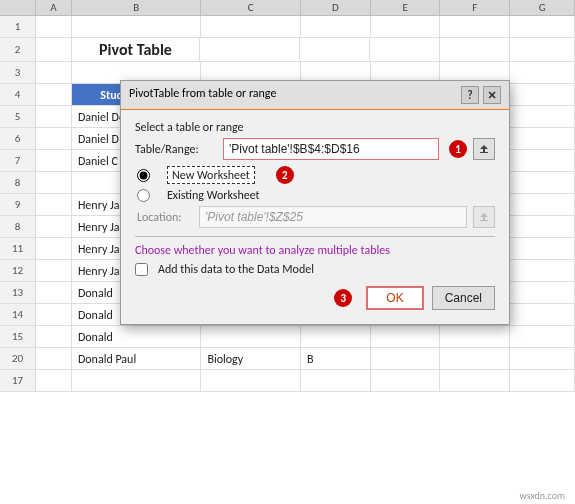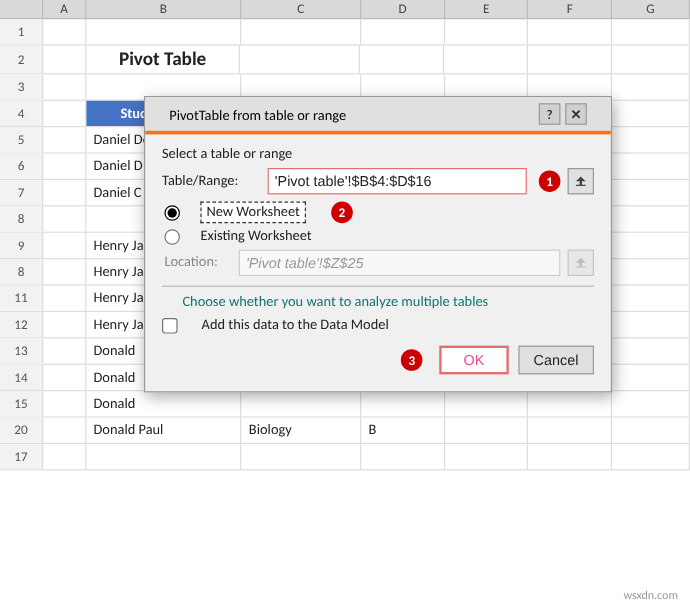--- a/index.html
+++ b/index.html
@@ -85,25 +85,25 @@
       width: 390px;
       background: #f0f0f0;
       border: 1px solid #999;
       box-shadow: 2px 4px 12px rgba(0,0,0,0.35);
       z-index: 10;
       font-size: 12px;
     }
 
     .dialog-titlebar {
       background: #e0e0e0;
-      border-bottom: 3px solid #f97316;
-      display: flex;
-      align-items: flex-end;
+      border-bottom: 1px solid #f97316;
+      display: flex;
+      align-items: flex-start;
       justify-content: space-between;
-      padding: 5px 20px;
+      padding: 5px 8px;
       font-size: 12px;
       font-weight: normal;
     }
 
     .dialog-title-text {
       flex: 1;
       color: #000;
     }
 
     .dialog-titlebar-btns {
@@ -222,29 +222,28 @@
       padding: 2px 5px;
       font-size: 12px;
       background: #f8f8f8;
       color: #999;
       height: 22px;
       font-style: italic;
     }
 
     .dialog-section2-label {
       font-size: 12px;
-      color: #0f766e;
+      color: #a21caf;
       margin-bottom: 5px;
-      margin-left: 17px;
     }
 
     .checkbox-row {
       display: flex;
       align-items: center;
-      gap: 20px;
+      gap: 10px;
       margin-bottom: 10px;
     }
 
     .checkbox-row input[type=checkbox] {
       margin: 0;
     }
 
     .checkbox-label {
       font-size: 12px;
       color: #222;
@@ -256,21 +255,21 @@
       gap: 8px;
       padding-bottom: 4px;
     }
 
     .btn-ok {
       background: #fff;
       border: 2px solid #e07070;
       padding: 3px 18px;
       font-size: 12px;
       cursor: pointer;
-      color: #ec4899;
+      color: #c2410c;
     }
 
     .btn-cancel {
       background: #e0e0e0;
       border: 1px solid #999;
       padding: 3px 12px;
       font-size: 12px;
       cursor: pointer;
       color: #222;
     }

